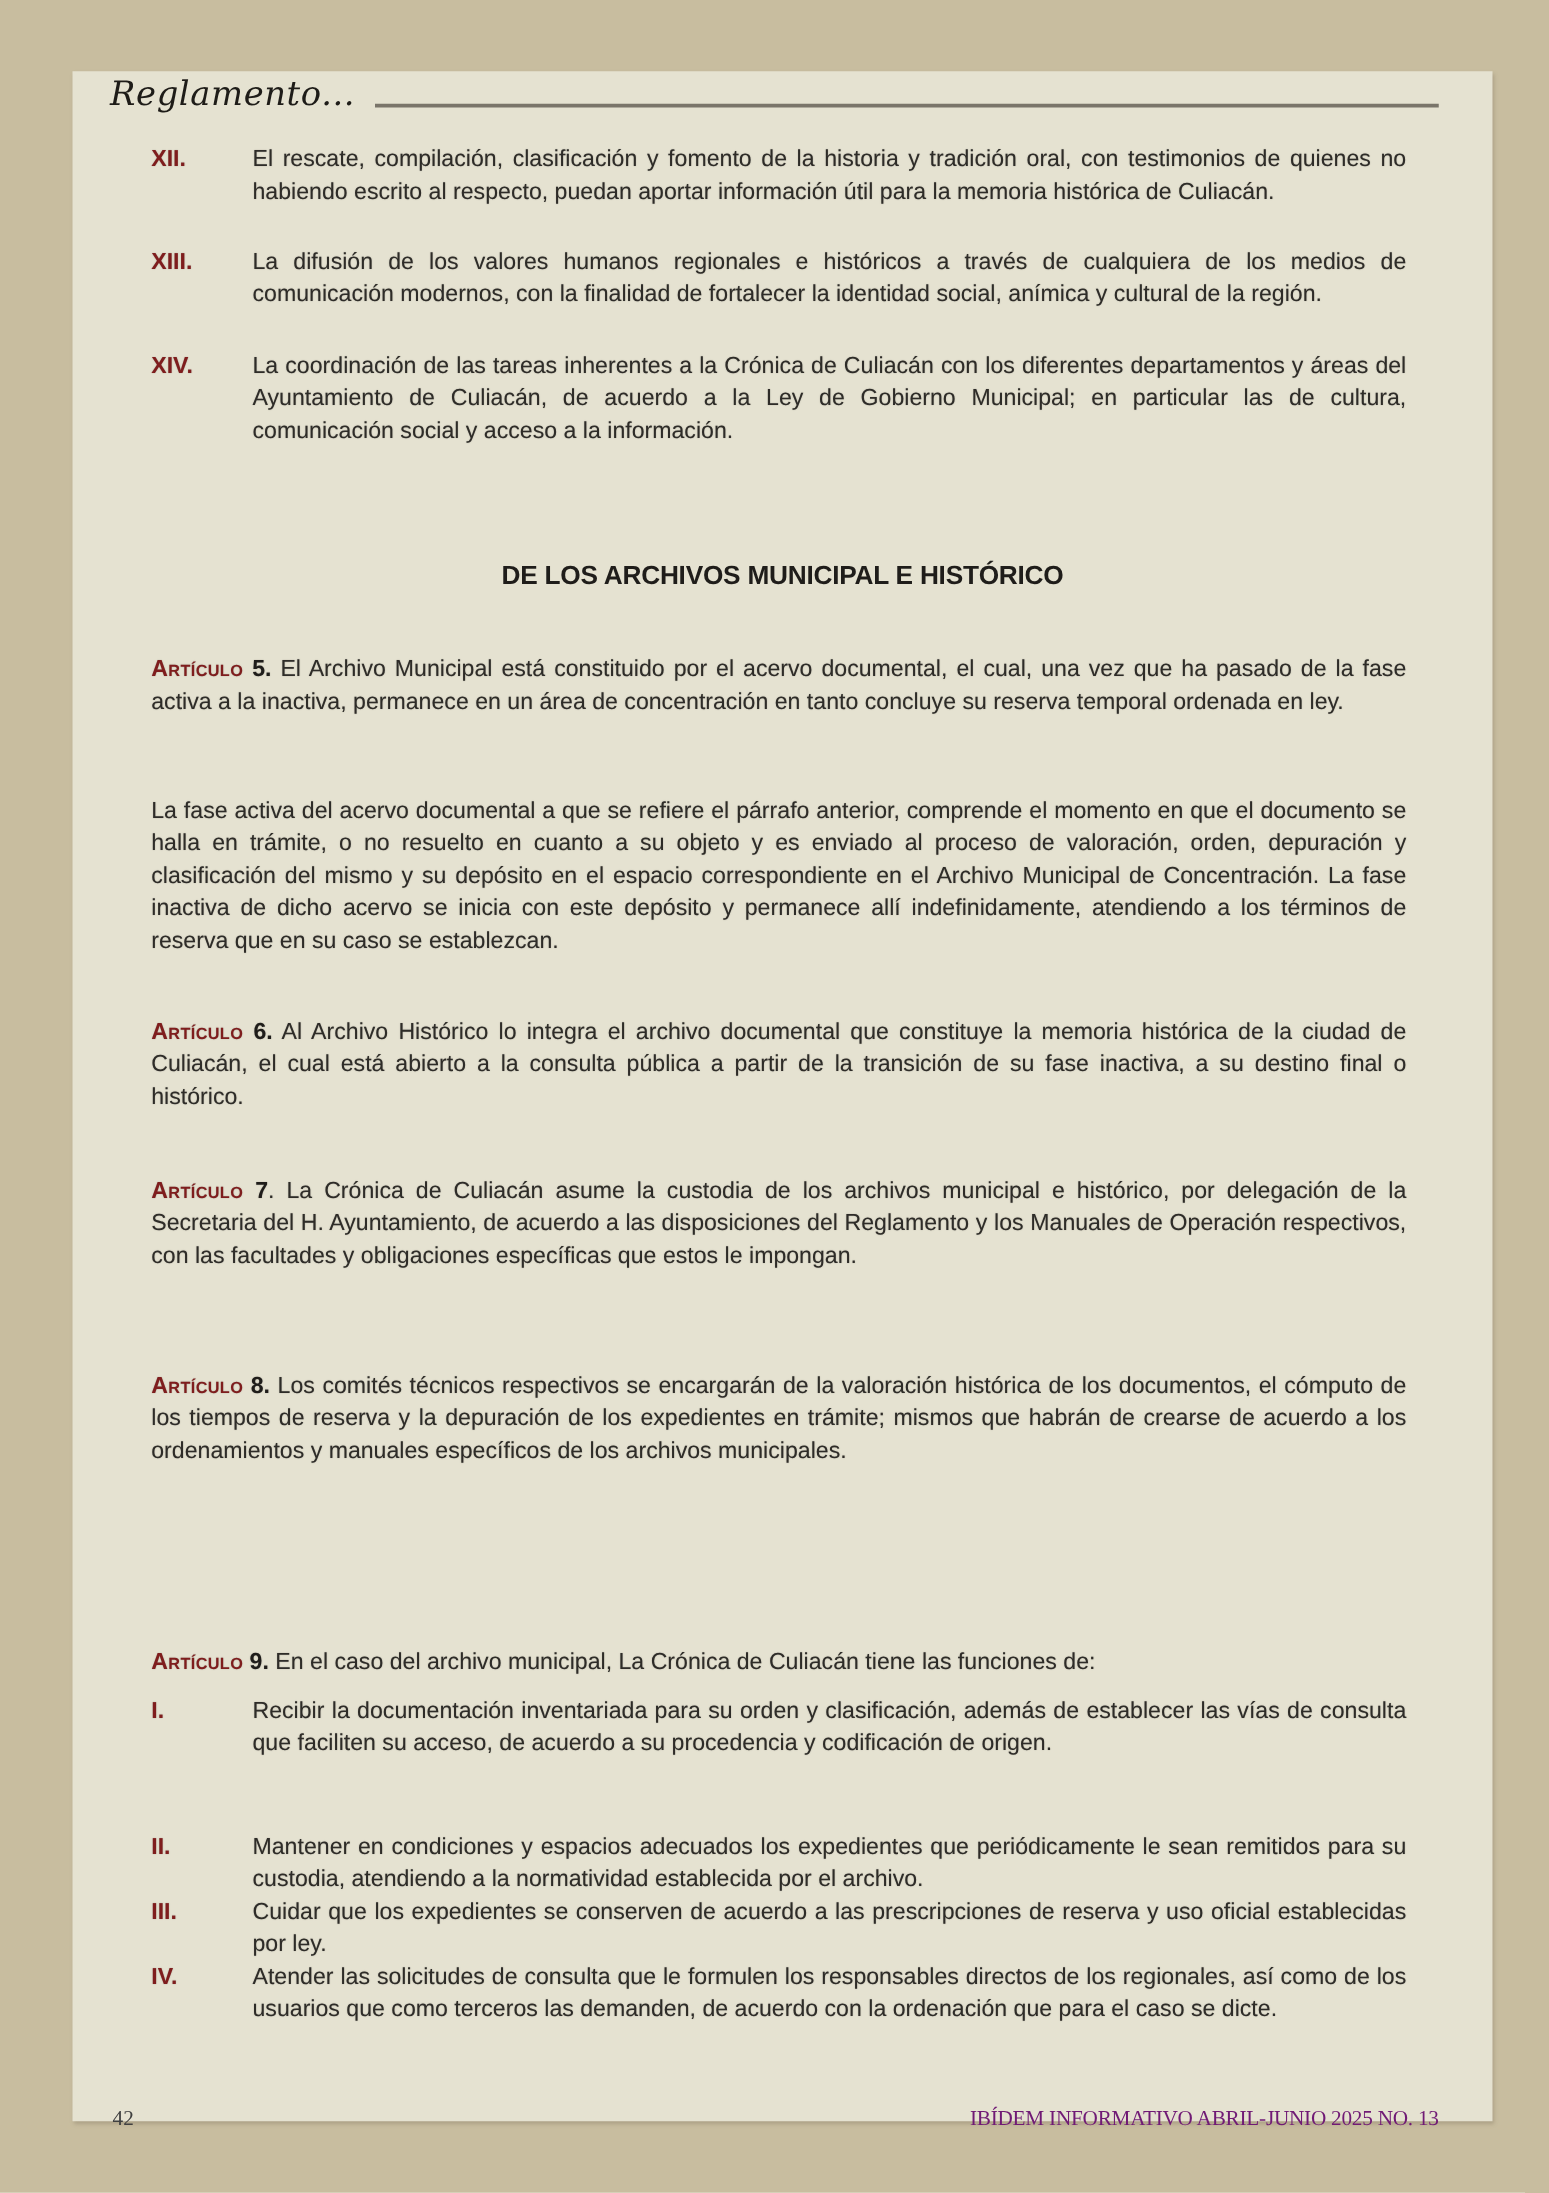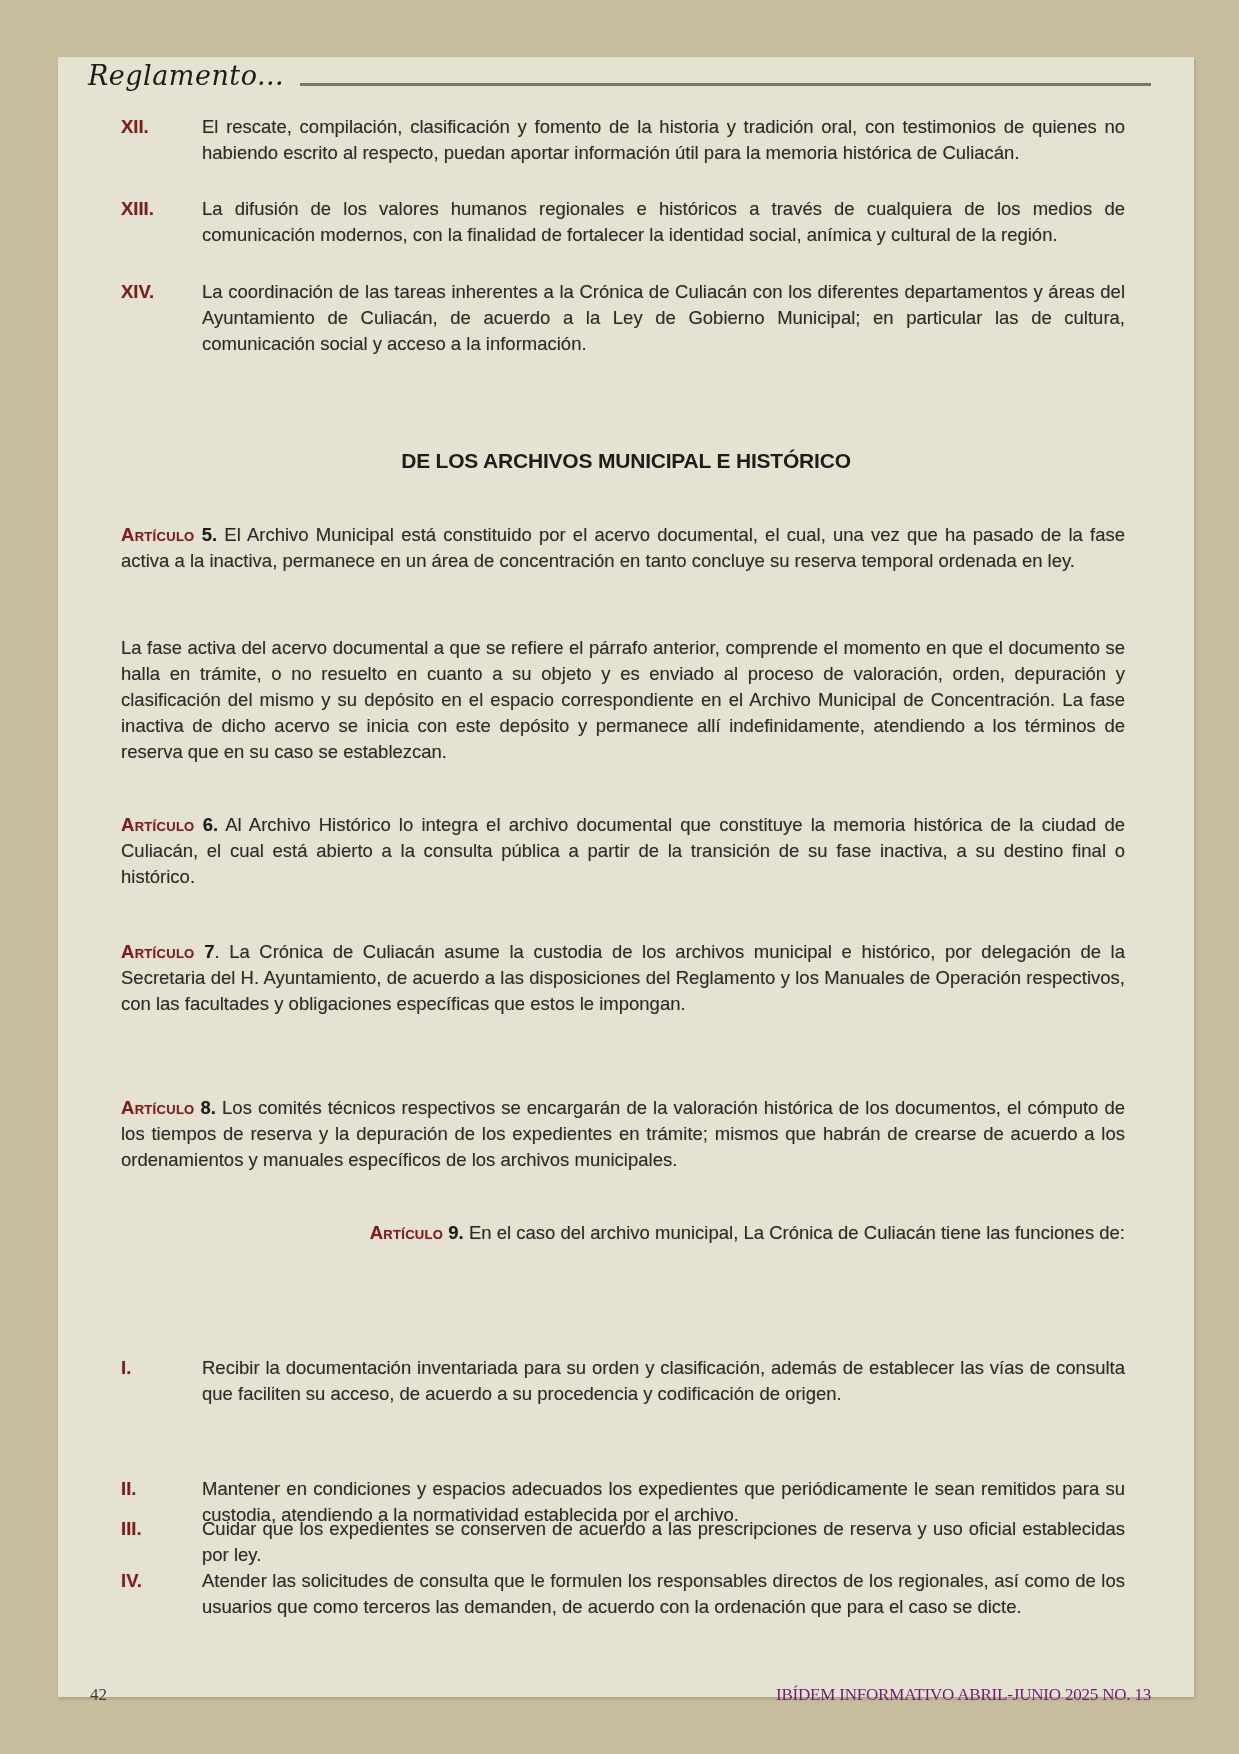--- a/index.html
+++ b/index.html
@@ -124,27 +124,27 @@
 <div class="block" style="top:522px;"><span class="art-label">Artículo</span> <span class="art-num">5.</span><span> El Archivo Municipal está constituido por el acervo documental, el cual, una vez que ha pasado de la fase activa a la inactiva, permanece en un área de concentración en tanto concluye su reserva temporal ordenada en ley.</span></div>
 
 <div class="block" style="top:635px;"><span>La fase activa del acervo documental a que se refiere el párrafo anterior, comprende el momento en que el documento se halla en trámite, o no resuelto en cuanto a su objeto y es enviado al proceso de valoración, orden, depuración y clasificación del mismo y su depósito en el espacio correspondiente en el Archivo Municipal de Concentración. La fase inactiva de dicho acervo se inicia con este depósito y permanece allí indefinidamente, atendiendo a los términos de reserva que en su caso se establezcan.</span></div>
 
 <div class="block" style="top:812px;"><span class="art-label">Artículo</span> <span class="art-num">6.</span><span> Al Archivo Histórico lo integra el archivo documental que constituye la memoria histórica de la ciudad de Culiacán, el cual está abierto a la consulta pública a partir de la transición de su fase inactiva, a su destino final o histórico.</span></div>
 
 <div class="block" style="top:939px;"><span class="art-label">Artículo</span> <span class="art-num">7</span><span>. La Crónica de Culiacán asume la custodia de los archivos municipal e histórico, por delegación de la Secretaria del H. Ayuntamiento, de acuerdo a las disposiciones del Reglamento y los Manuales de Operación respectivos, con las facultades y obligaciones específicas que estos le impongan.</span></div>
 
 <div class="block" style="top:1095px;"><span class="art-label">Artículo</span> <span class="art-num">8.</span><span> Los comités técnicos respectivos se encargarán de la valoración histórica de los documentos, el cómputo de los tiempos de reserva y la depuración de los expedientes en trámite; mismos que habrán de crearse de acuerdo a los ordenamientos y manuales específicos de los archivos municipales.</span></div>
 
-<div class="block" style="top:1220px; text-align:right;"><span class="art-label">Artículo</span> <span class="art-num">9.</span><span> En el caso del archivo municipal, La Crónica de Culiacán tiene las funciones de:</span></div>
+<div class="block" style="top:1316px; text-align:left;"><span class="art-label">Artículo</span> <span class="art-num">9.</span><span> En el caso del archivo municipal, La Crónica de Culiacán tiene las funciones de:</span></div>
 
 <div class="item" style="top:1355px;">
   <span class="num">I.</span>
   <span class="txt">Recibir la documentación inventariada para su orden y clasificación, además de establecer las vías de consulta que faciliten su acceso, de acuerdo a su procedencia y codificación de origen.</span>
 </div>
-<div class="item" style="top:1464px;margin-top:12px;">
+<div class="item" style="top:1464px;">
   <span class="num">II.</span>
   <span class="txt">Mantener en condiciones y espacios adecuados los expedientes que periódicamente le sean remitidos para su custodia, atendiendo a la normatividad establecida por el archivo.</span>
 </div>
 <div class="item" style="top:1516px;">
   <span class="num">III.</span>
   <span class="txt">Cuidar que los expedientes se conserven de acuerdo a las prescripciones de reserva y uso oficial establecidas por ley.</span>
 </div>
 <div class="item" style="top:1568px;">
   <span class="num">IV.</span>
   <span class="txt">Atender las solicitudes de consulta que le formulen los responsables directos de los regionales, así como de los usuarios que como terceros las demanden, de acuerdo con la ordenación que para el caso se dicte.</span>

